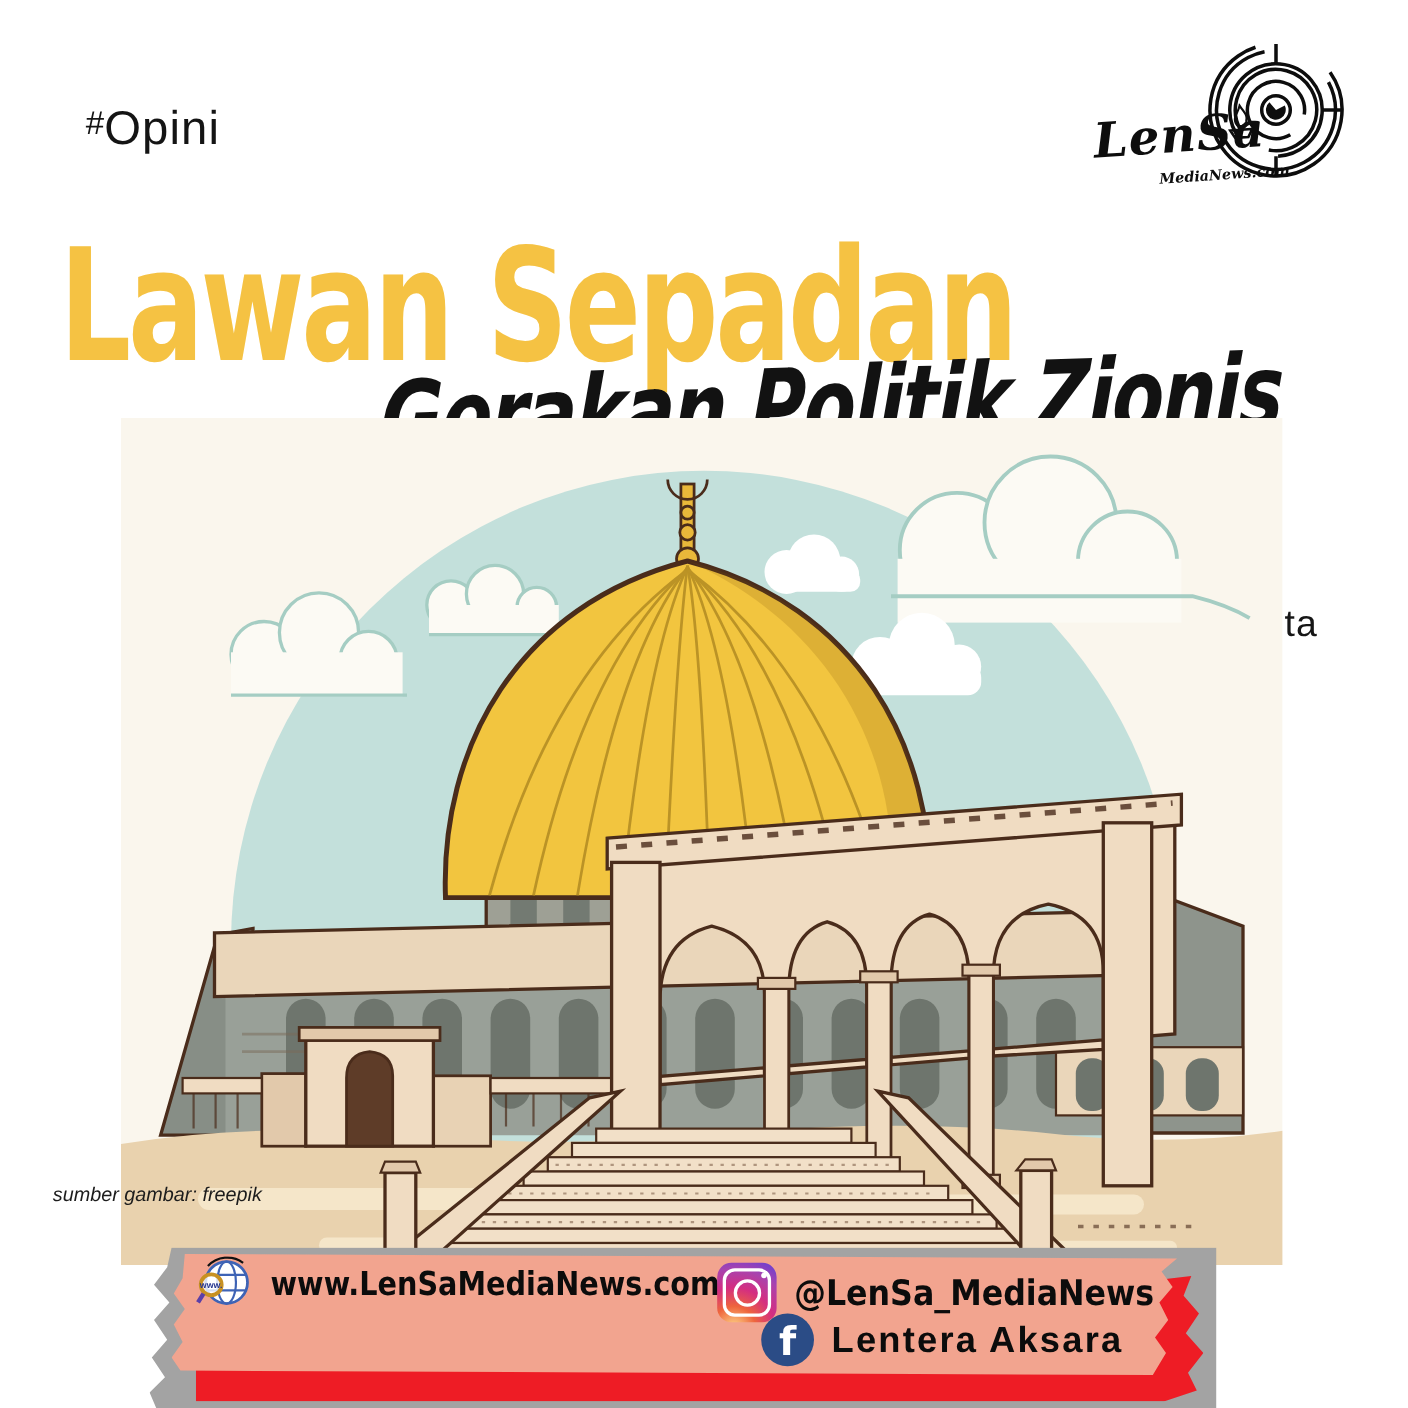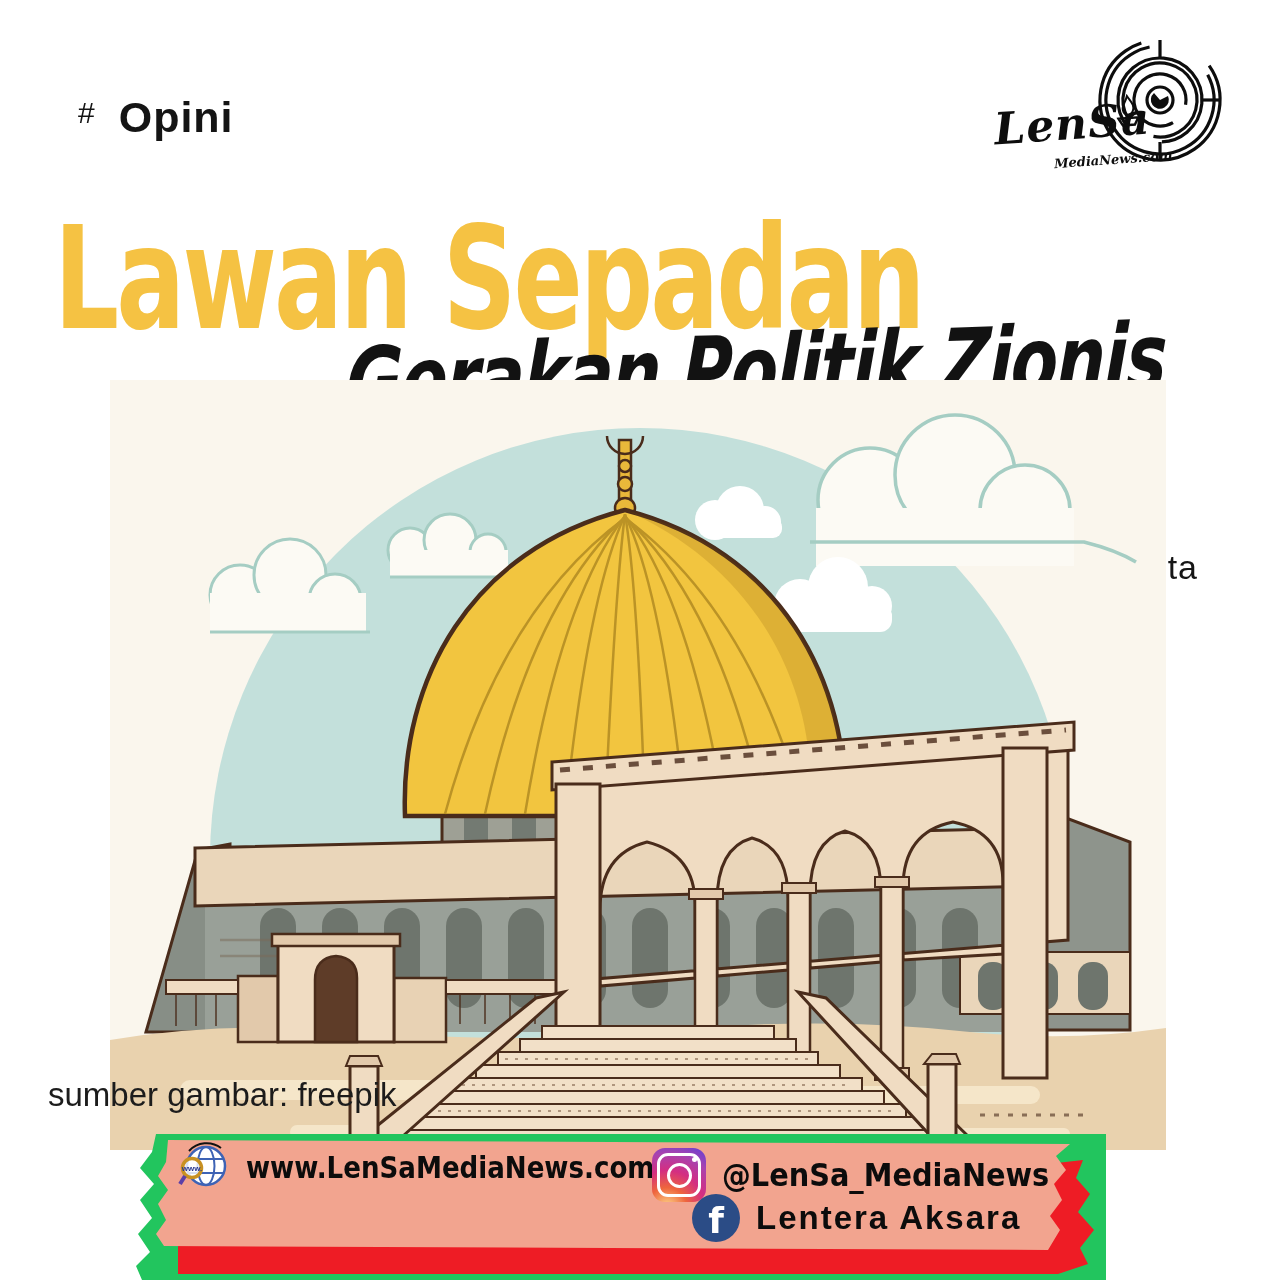--- a/index.html
+++ b/index.html
@@ -2,21 +2,21 @@
 <html><head>
 <meta charset="utf-8">
 <style>
   html,body{margin:0;padding:0;background:#ffffff;}
   .canvas{position:relative;width:1280px;height:1280px;background:#ffffff;overflow:hidden;
           font-family:"Liberation Sans",sans-serif;}
 
   
   .hashtag{position:absolute;left:78px;top:96px;display:flex;align-items:flex-start;color:#141414;}
   .hashtag .sym{font-size:30px;line-height:1;margin-top:2px;font-weight:400;}
-  .hashtag .word{font-size:43px;line-height:1;font-weight:700;letter-spacing:1px;margin-left:24px;}
+  .hashtag .word{font-size:43px;line-height:1;font-weight:400;letter-spacing:1px;}
 
   
   .logo{position:absolute;left:988px;top:28px;width:240px;height:160px;color:#0d0d0d;}
   .logo svg{position:absolute;right:0;top:0;}
   .logo .brand{position:absolute;left:6px;top:70px;font-family:"DejaVu Serif",serif;
                font-style:italic;font-weight:bold;font-size:44px;transform:rotate(-4deg);letter-spacing:1px;}
   .logo .flame{position:absolute;left:128px;top:66px;transform:rotate(-4deg);}
   .logo .tagline{position:absolute;left:66px;top:124px;font-family:"DejaVu Serif",serif;
                  font-style:italic;font-weight:bold;font-size:13px;transform:rotate(-4deg);}
 
@@ -24,24 +24,24 @@
   .title{position:absolute;left:54px;top:208px;font-family:"DejaVu Sans",sans-serif;
          font-weight:bold;font-size:142px;line-height:1;letter-spacing:-4px;white-space:nowrap;
          transform:scaleX(0.72);transform-origin:left top;}
   .subtitle{position:absolute;left:348px;top:336px;font-family:"DejaVu Sans",sans-serif;
             font-weight:bold;font-style:italic;font-size:94px;line-height:1;letter-spacing:-2px;
             white-space:nowrap;transform:scaleX(0.73) rotate(-1.3deg) skewX(-4deg);transform-origin:left top;}
   .author{position:absolute;left:997px;top:548px;font-size:34px;color:#161616;letter-spacing:1px;}
 
   
   .illo{position:absolute;left:110px;top:380px;width:1056px;height:770px;}
-  .credit{position:absolute;left:48px;top:1076px;font-size:33px;color:#1c1c1c;z-index:5;}
-
-  
-  .footer{position:absolute;left:134px;top:1134px;width:972px;height:146px;background:#22c55e;z-index:6;
+  .credit{position:absolute;left:48px;top:1076px;font-style:italic;font-size:18px;color:#1c1c1c;z-index:5;}
+
+  
+  .footer{position:absolute;left:134px;top:1134px;width:972px;height:146px;background:#a3a3a3;z-index:6;
           clip-path:polygon(22px 0,972px 0,972px 146px,8px 146px,2px 132px,16px 118px,4px 100px,18px 84px,6px 66px,20px 50px,6px 34px,18px 18px);}
   .footer-red{position:absolute;left:44px;top:26px;width:916px;height:114px;background:#EE1C25;
           clip-path:polygon(0 0,870px 4px,905px 0,898px 18px,912px 34px,900px 52px,916px 70px,902px 88px,910px 104px,880px 114px,0 114px);}
   .footer-salmon{position:absolute;left:20px;top:6px;width:930px;height:110px;background:#F2A48F;
           clip-path:polygon(14px 0,916px 4px,902px 16px,912px 30px,900px 44px,908px 60px,896px 76px,906px 90px,894px 110px,10px 106px,2px 94px,12px 80px,4px 64px,14px 50px,4px 36px,12px 22px);}
   .f-item{position:absolute;display:flex;align-items:center;z-index:2;}
   .f-label{font-family:"DejaVu Sans",sans-serif;font-weight:bold;color:#0c0c0c;white-space:nowrap;}
   .f-url{left:112px;top:16px;}
   .f-url .f-label{font-size:30px;transform:scaleX(0.87);transform-origin:left center;}
   .f-igrow{left:518px;top:14px;}

